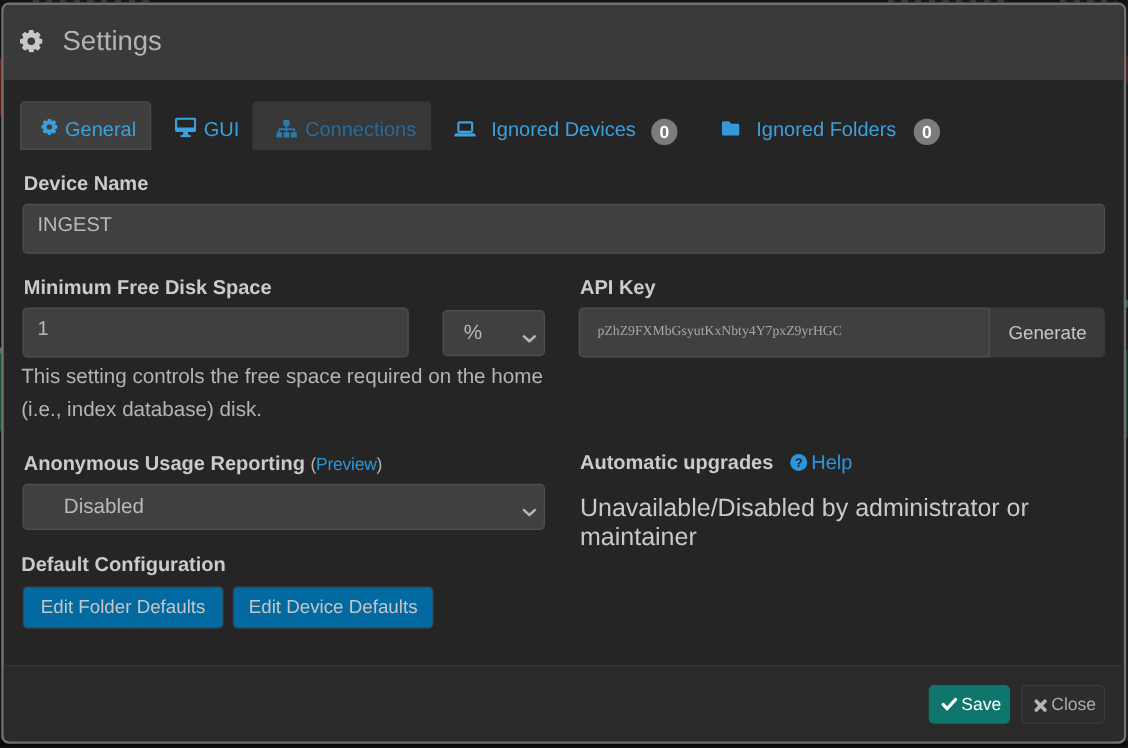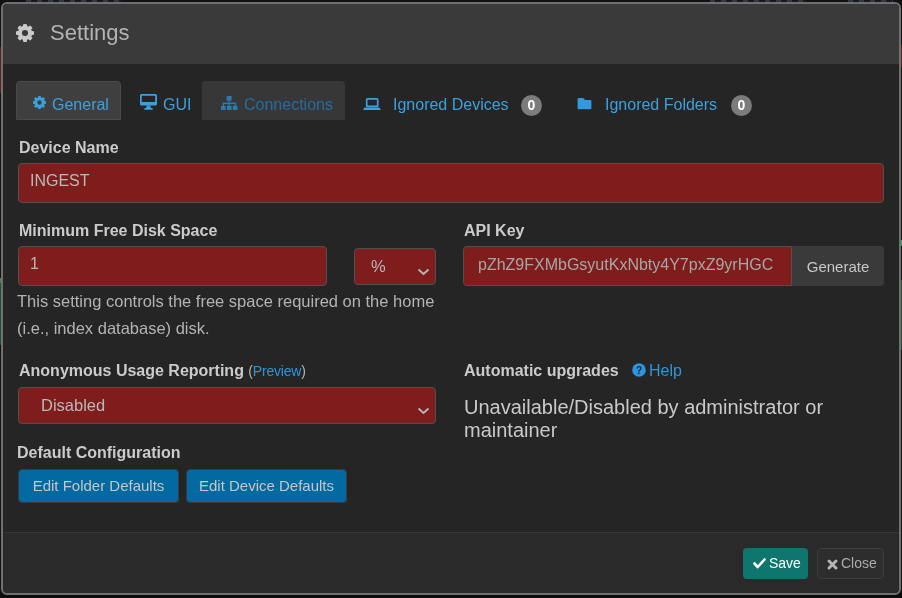--- a/index.html
+++ b/index.html
@@ -8,21 +8,21 @@
   #page{position:relative;width:902px;height:536px;}
   .abs{position:absolute;}
   
   #modal{left:1px;top:2px;width:900px;height:593px;border:2px solid #707070;
          border-radius:6px;background:#252525;}
   #mhead{left:3px;top:4px;width:896px;height:60px;background:#3a3a3a;
          border-radius:5px 5px 0 0;}
   #mfoot{left:3px;top:531.5px;width:896px;height:61.5px;background:#2a2a2a;
          border-top:1px solid #363636;border-radius:0 0 5px 5px;}
   .label{font-weight:bold;font-size:16px;color:#cbcbcb;line-height:18px;}
-  .input{background:#7f1d1d;border:1px solid #505050;border-radius:4px;
+  .input{background:#404040;border:1px solid #505050;border-radius:4px;
          color:#b9b9b9;font-size:16px;}
   .blue{color:#3da0dd;}
   .badge{width:21px;height:21px;border-radius:50%;background:#7c7c7c;
          color:#fff;font-weight:bold;font-size:14px;text-align:center;
          line-height:21px;}
   .btn{background:#0369a1;border:1px solid #3c3c3c;border-radius:4px;
        color:#c6c6c6;font-size:15px;text-align:center;}
 </style>
 </head>
 <body>
@@ -138,36 +138,36 @@
 
   <div class="abs label" style="left:19px;top:221.5px;">Minimum Free Disk Space</div>
   <div class="abs label" style="left:464px;top:221.5px;">API Key</div>
   <div class="abs input" style="left:18px;top:246px;width:309px;height:40px;line-height:33px;padding-left:11px;">1</div>
   <div class="abs input" style="left:354px;top:248px;width:82px;height:37px;line-height:34px;padding-left:16px;font-size:16.5px;">%</div>
   <div class="abs" style="left:417px;top:262px;">
     <svg width="13" height="8" viewBox="0 0 13 8">
         <path d="M1.5 1.5 L6.5 6 L11.5 1.5" fill="none" stroke="#b5b5b5" stroke-width="2"></path>
       </svg>
   </div>
-  <div class="abs input" style="left:463px;top:246px;width:329px;height:40px;line-height:36px;padding-left:14px;font-family:Liberation Sans, sans-serif;font-size:16px;color:#a6a6a6;border-radius:4px 0 0 4px;">pZhZ9FXMbGsyutKxNbty4Y7pxZ9yrHGC</div>
+  <div class="abs input" style="left:463px;top:246px;width:329px;height:40px;line-height:36px;padding-left:14px;font-family:Liberation Serif, serif;font-size:11px;color:#a6a6a6;border-radius:4px 0 0 4px;">pZhZ9FXMbGsyutKxNbty4Y7pxZ9yrHGC</div>
   <div class="abs" style="left:792px;top:246px;width:92px;height:40px;background:#3a3a3b;border-radius:0 4px 4px 0;color:#c7c7c7;font-size:15px;text-align:center;line-height:41px;">Generate</div>
 
   <div class="abs" style="left:17px;top:288px;width:438px;font-size:16.5px;line-height:26.5px;color:#b3b3b3;">This setting controls the free space required on the home (i.e., index database) disk.</div>
 
   <div class="abs" style="left:19px;top:361.5px;font-size:16px;line-height:18px;color:#cbcbcb;"><b>Anonymous Usage Reporting</b> <span style="color:#b3b3b3;"><span style="font-size:14px;letter-spacing:-0.2px;">(<span style="color:#2b96dd;">Preview</span>)</span></span></div>
   <div class="abs" style="left:464px;top:361.5px;font-size:16px;line-height:18px;"><b style="color:#cbcbcb;">Automatic upgrades</b></div>
   <div class="abs" style="left:632px;top:363px;">
     <svg width="14" height="14" viewBox="0 0 14 14">
       <circle cx="7" cy="7" r="6.8" fill="#2b96dd"></circle>
       <text x="7" y="10.6" font-size="10" font-weight="bold" fill="#232323" text-anchor="middle" font-family="Liberation Sans">?</text>
     </svg>
   </div>
   <div class="abs" style="left:649px;top:361.5px;font-size:16px;line-height:18px;color:#2b96dd;">Help</div>
 
-  <div class="abs input" style="left:18px;top:387px;width:418px;height:37px;line-height:34px;padding-left:22px;font-size:16.5px;">Disabled</div>
+  <div class="abs input" style="left:18px;top:387px;width:418px;height:37px;line-height:34px;padding-left:32px;font-size:16.5px;">Disabled</div>
   <div class="abs" style="left:417px;top:401px;">
     <svg width="13" height="8" viewBox="0 0 13 8">
         <path d="M1.5 1.5 L6.5 6 L11.5 1.5" fill="none" stroke="#b5b5b5" stroke-width="2"></path>
       </svg>
   </div>
   <div class="abs" style="left:464px;top:396px;font-size:20px;color:#c9c9c9;">Unavailable/Disabled by administrator or maintainer</div>
 
   <div class="abs label" style="left:17px;top:443.5px;">Default Configuration</div>
   <div class="abs btn" style="left:18px;top:468.5px;width:161px;height:34px;line-height:32px;">Edit Folder Defaults</div>
   <div class="abs btn" style="left:186px;top:468.5px;width:161px;height:34px;line-height:32px;">Edit Device Defaults</div>

